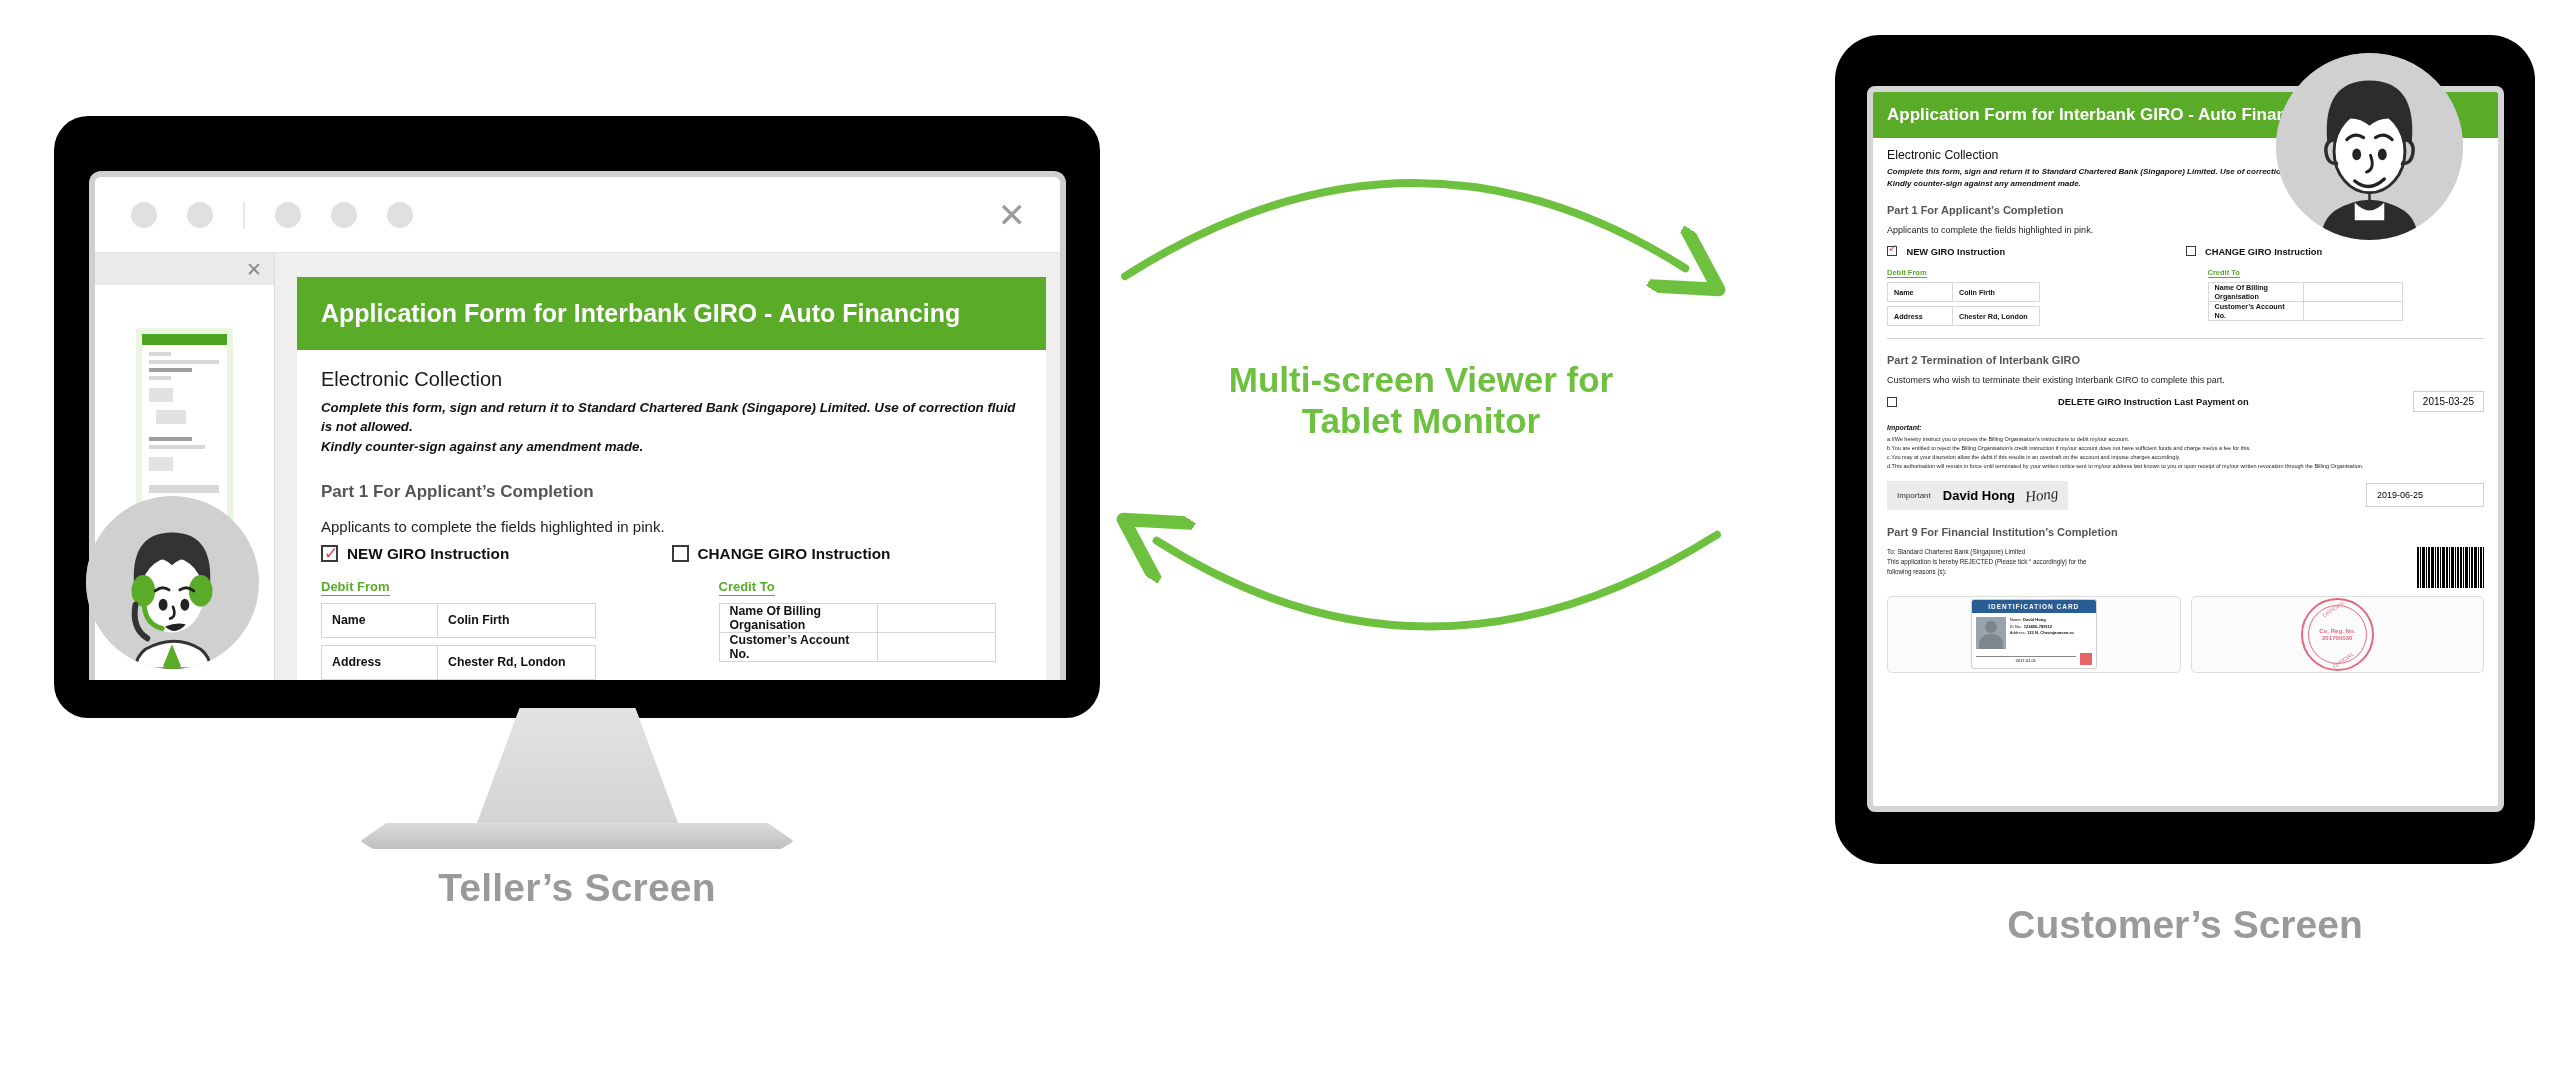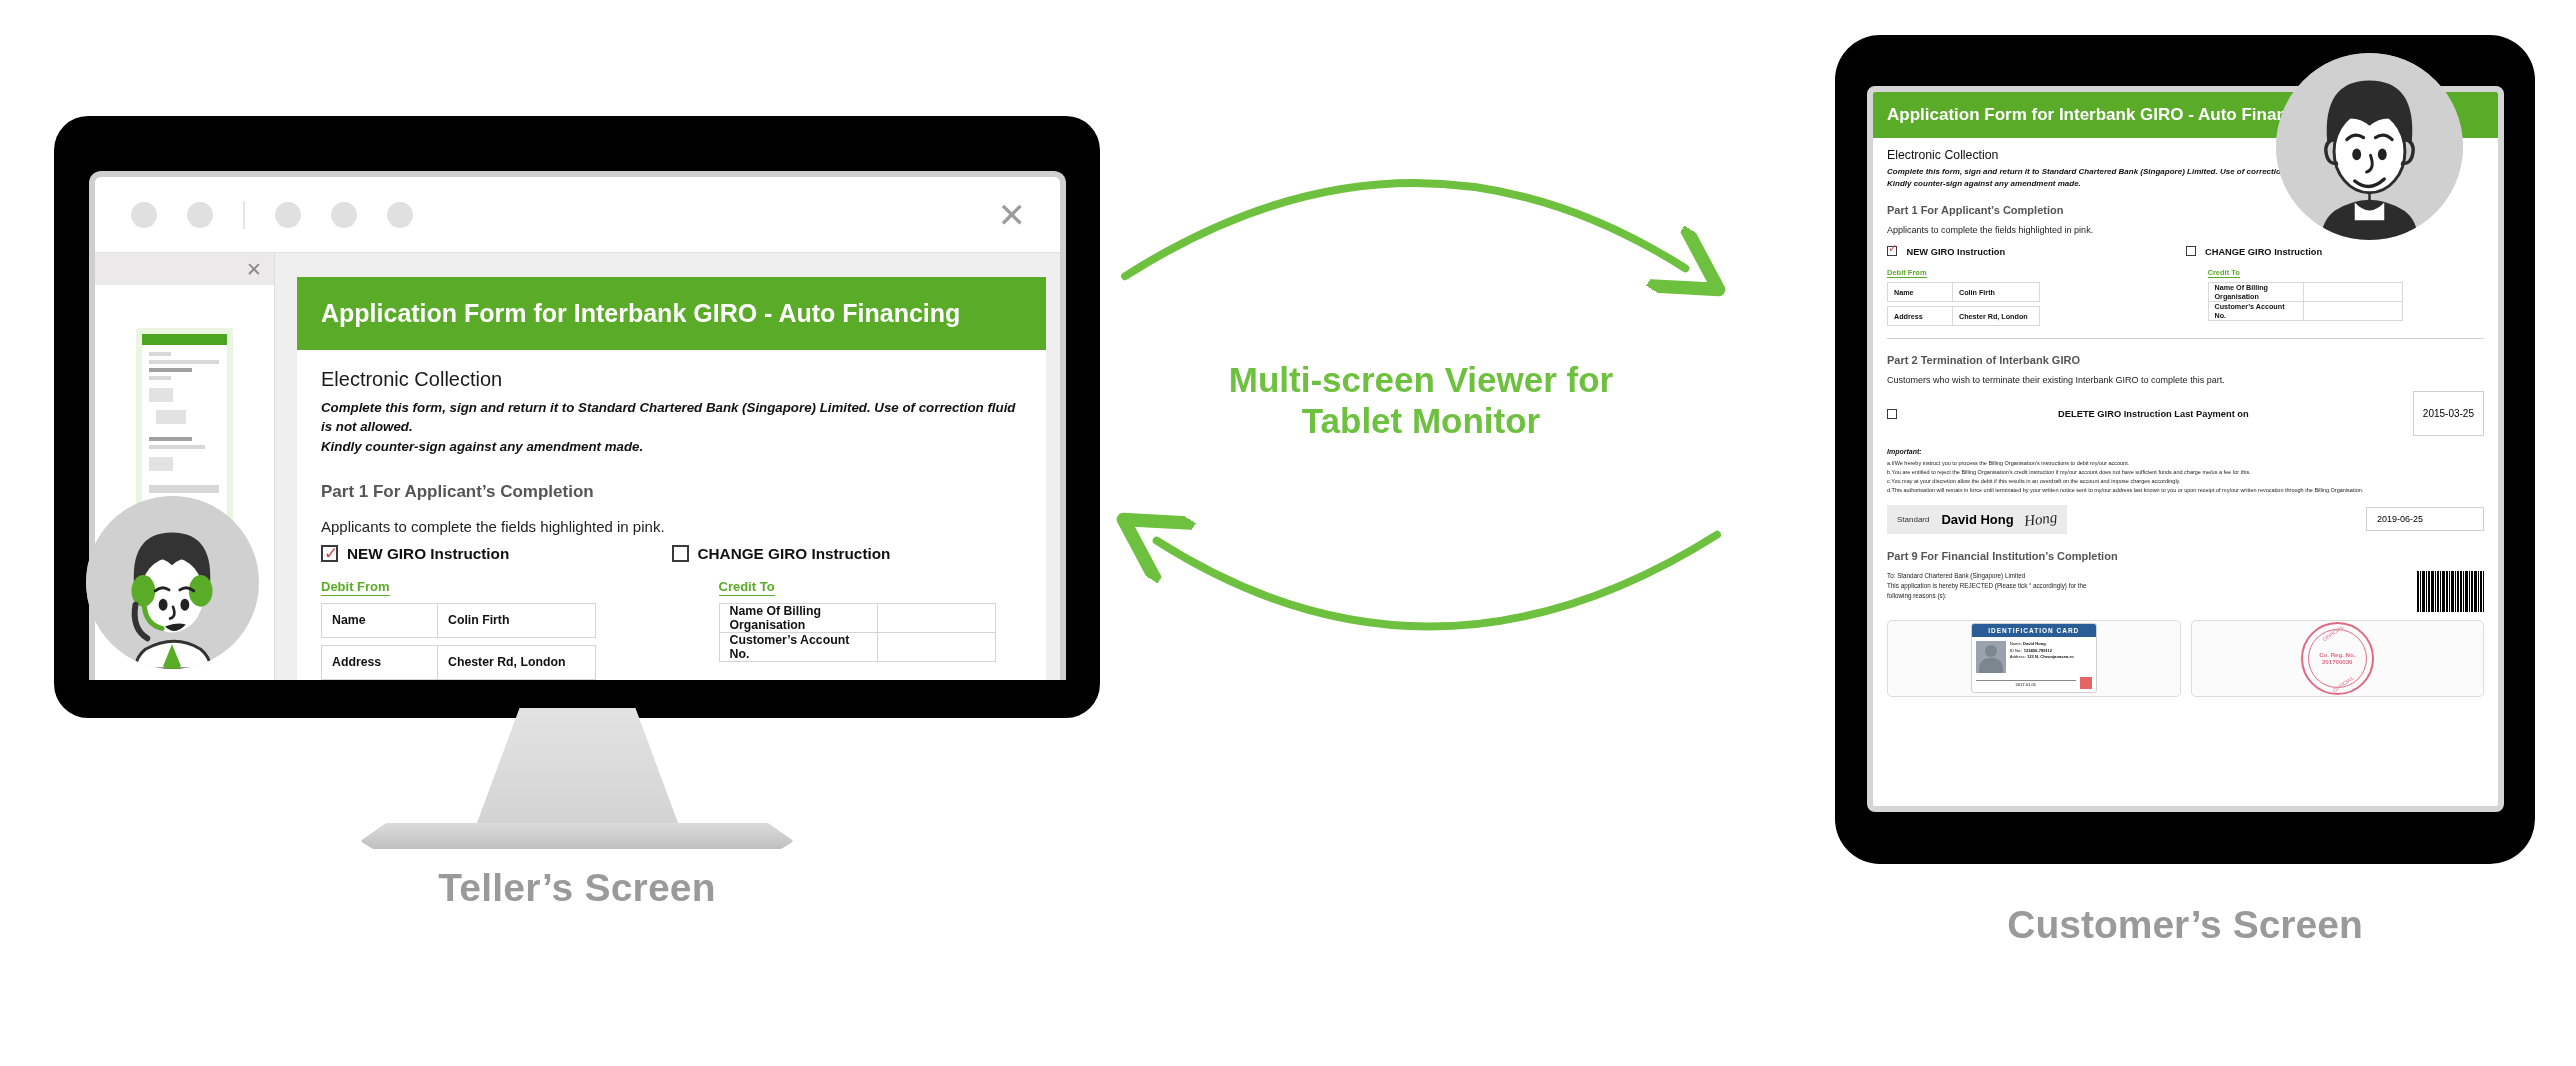--- a/index.html
+++ b/index.html
@@ -356,34 +356,34 @@
               </table>
           </div>
         </div>
 
         <div class="t-hr"></div>
         <div class="t-part">Part 2 Termination of Interbank GIRO</div>
         <div class="t-note">Customers who wish to terminate their existing Interbank GIRO to complete this part.</div>
         <div style="display:flex;align-items:center;justify-content:space-between;">
           <span class="t-cb"></span>
           <span class="t-cblabel">DELETE GIRO Instruction Last Payment on</span>
-          <span style="border:1px solid #cfcfcf;font-size:10px;padding:16px 9px;margin-left:8px;">2015-03-25</span>
+          <span style="border:1px solid #cfcfcf;font-size:10px;padding:4px 9px;margin-left:8px;">2015-03-25</span>
         </div>
 
         <div style="margin-top:12px">
           <div class="t-imp">Important:</div>
           <div class="t-fine">a.I/We hereby instruct you to process the Billing Organisation’s instructions to debit my/our account.</div>
           <div class="t-fine">b.You are entitled to reject the Billing Organisation’s credit instruction if my/our account does not have sufficient funds and charge me/us a fee for this.</div>
           <div class="t-fine">c.You may at your discretion allow the debit if this results in an overdraft on the account and impose charges accordingly.</div>
           <div class="t-fine">d.This authorisation will remain in force until terminated by your written notice sent to my/our address last known to you or upon receipt of my/our written revocation through the Billing Organisation.</div>
         </div>
 
         <div class="t-sig">
           <div class="sig-box">
-            <span class="sig-l">Standard</span>
+            <span class="sig-l">Important</span>
             <span class="sig-n">David Hong</span>
             <span class="sig-script">Hong</span>
           </div>
           <span class="sig-date">2019-06-25</span>
         </div>
 
         <div class="t-part" style="margin-top:16px">Part 9 For Financial Institution’s Completion</div>
         <div style="display:flex;align-items:flex-start;">
           <div style="flex:1">
             <div class="t-fine" style="font-size:6.3px">To: Standard Chartered Bank (Singapore) Limited</div>

